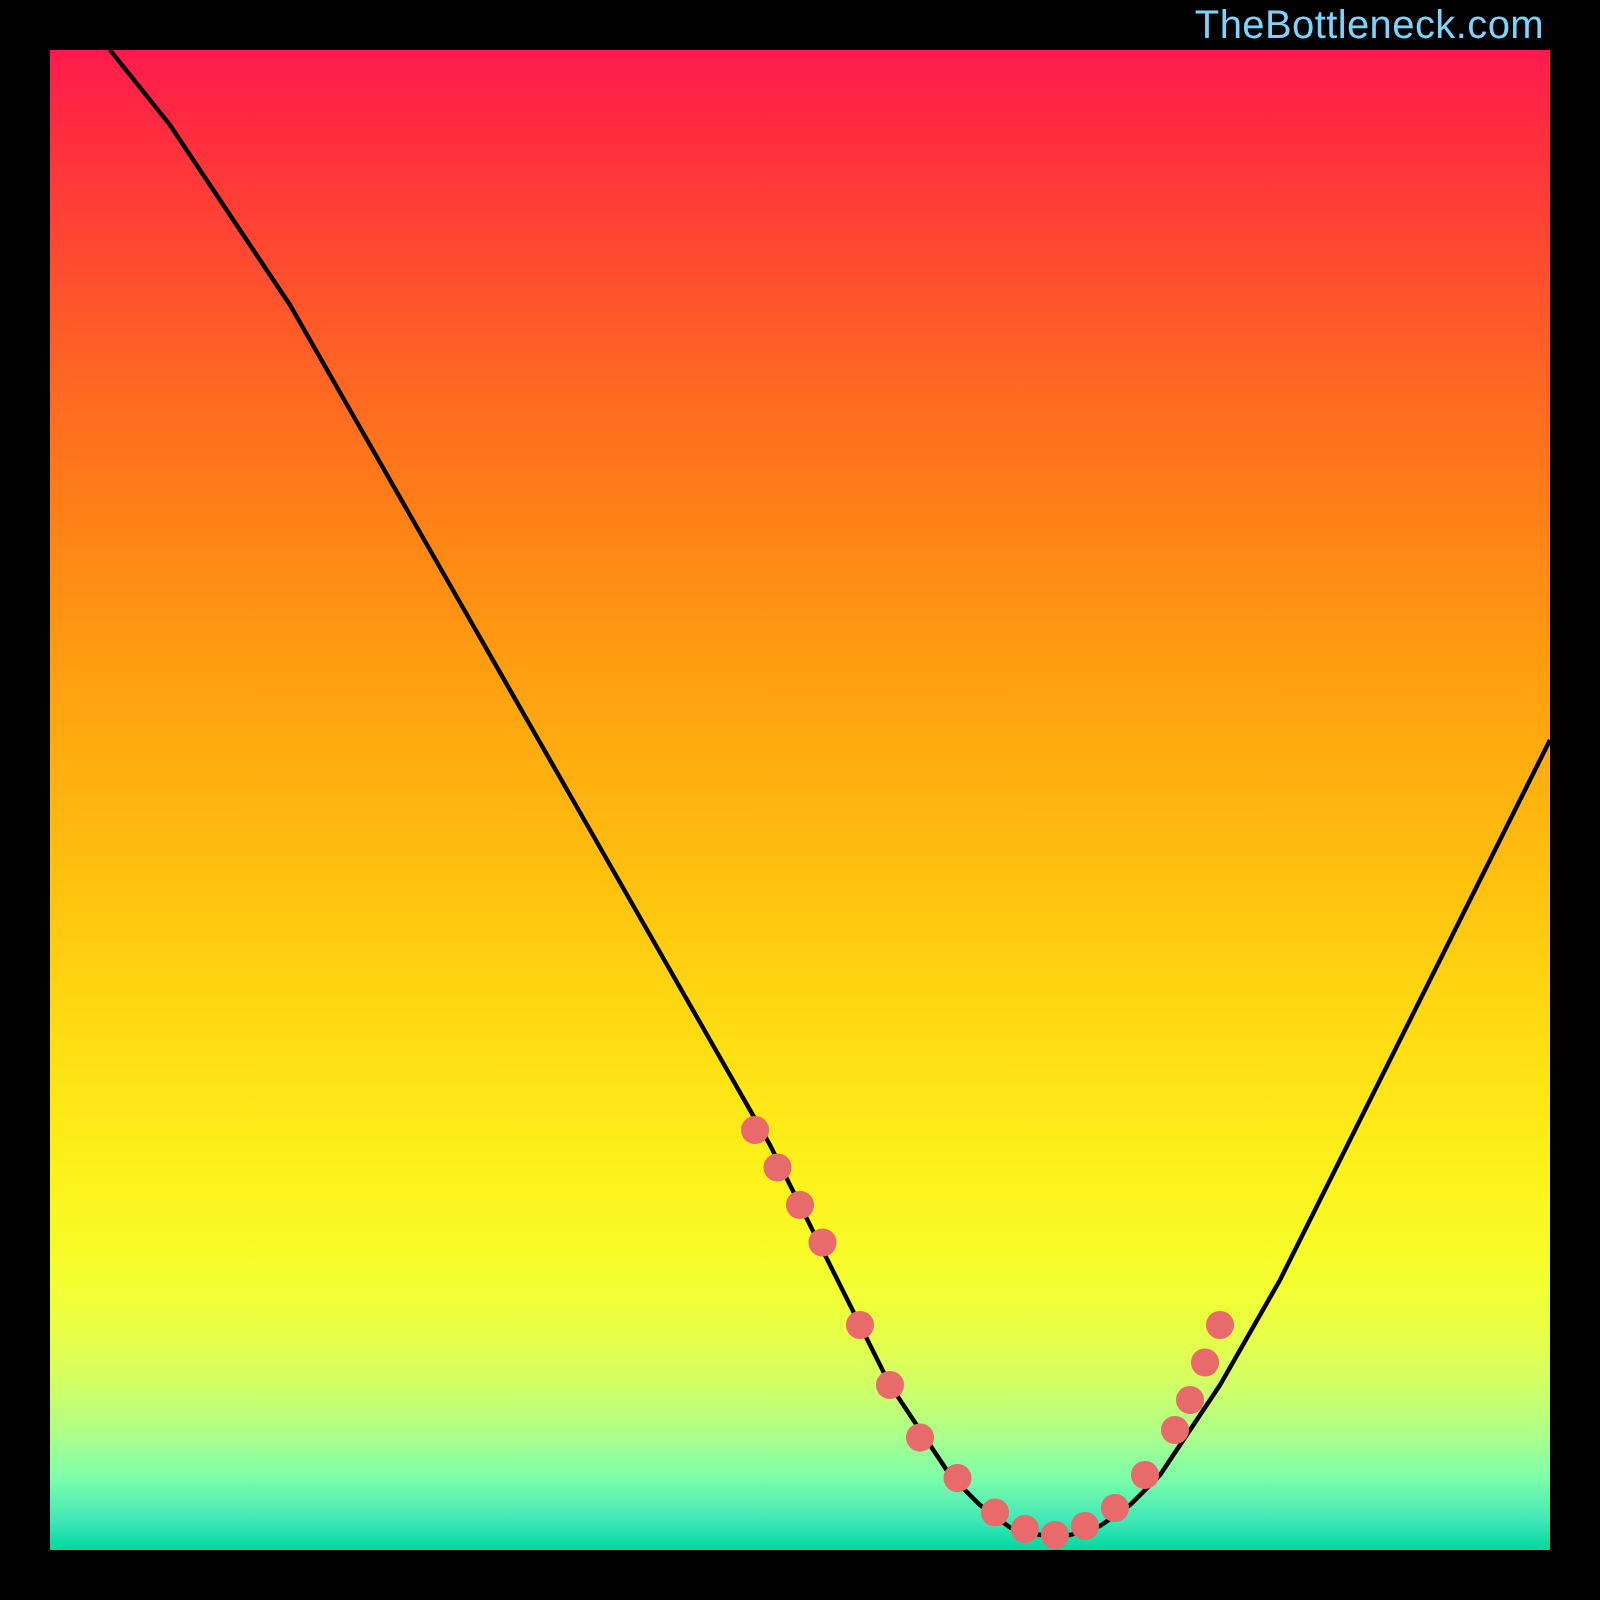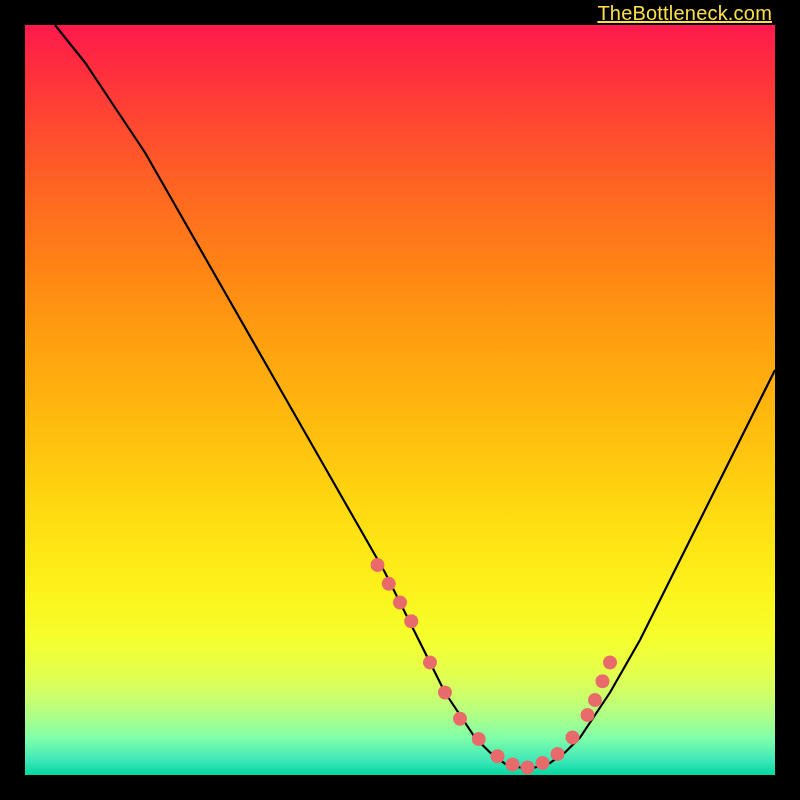--- a/index.html
+++ b/index.html
@@ -46,25 +46,24 @@
     left: 25px;
     top: 25px;
     width: 750px;
     height: 750px;
     pointer-events: none;
   }
   #watermark {
     position: absolute;
     top: 2px;
     right: 28px;
-    color: #fde047;
+    color: #7dd3fc;
     font-family: Arial, Helvetica, sans-serif;
     font-size: 20px;
     letter-spacing: 0.2px;
-    text-decoration: underline;
   }
 </style>
 </head>
 <body>
 
 <div id="container">
   <div id="plot-area"></div>
   <svg id="svg-layer" viewBox="0 0 750 750" preserveAspectRatio="none">
     <path id="curve-path" fill="none" stroke="#000000" stroke-width="2.2" d="M30.00 0.00 L60.00 37.50 L90.00 82.50 L120.00 127.50 L150.00 180.00 L180.00 232.50 L210.00 285.00 L240.00 337.50 L270.00 390.00 L300.00 442.50 L330.00 495.00 L360.00 547.50 L390.00 607.50 L405.00 637.50 L420.00 667.50 L435.00 690.00 L450.00 712.50 L465.00 727.50 L480.00 738.75 L495.00 742.50 L510.00 742.50 L525.00 738.00 L540.00 727.50 L555.00 712.50 L585.00 667.50 L615.00 615.00 L645.00 555.00 L675.00 495.00 L705.00 435.00 L735.00 375.00 L750.00 345.00"></path>
     <g id="markers-group">

